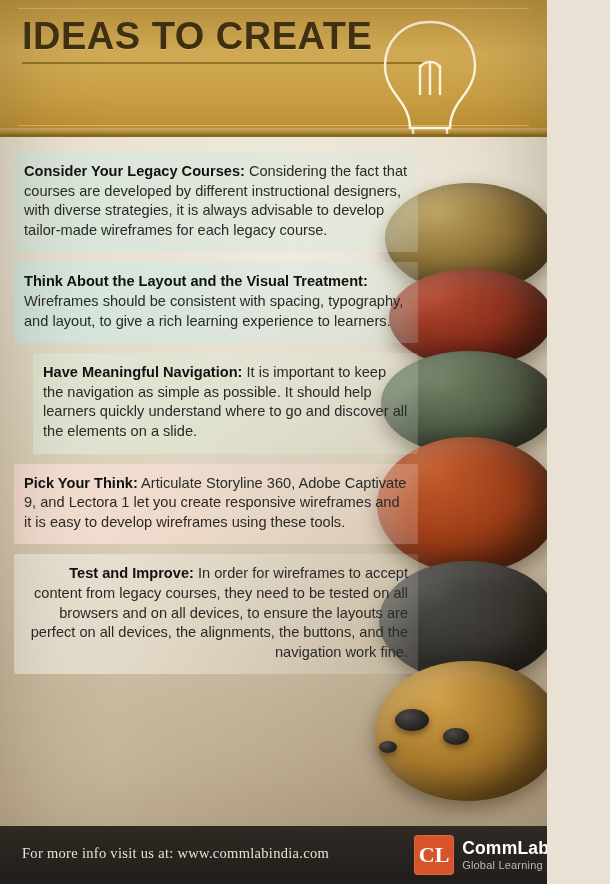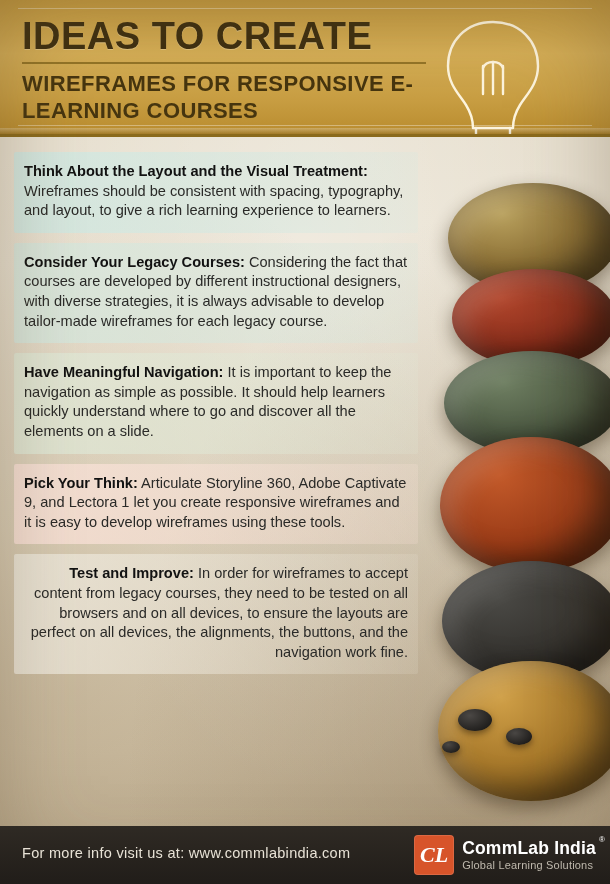--- a/index.html
+++ b/index.html
@@ -4,21 +4,21 @@
 <style>
   * { box-sizing: border-box; margin: 0; padding: 0; }
   body {
     width: 610px; height: 884px;
     font-family: "Liberation Sans", sans-serif;
     background: #e9e2d4;
     overflow: hidden;
   }
   .poster {
     position: relative;
-    width: 610px; height: 884px;
+    width: 547px; height: 884px;
     background: linear-gradient(to bottom, #e5ddcc 0%, #ebe4d5 30%, #e2d8c4 60%, #cdbfa6 85%, #b8a88c 100%);
     overflow: hidden;
   }
 
   
   .bg-sand {
     position: absolute; left: 0; top: 0; width: 100%; height: 100%;
     background:
       radial-gradient(ellipse at 78% 92%, rgba(120,95,60,0.32) 0%, rgba(120,95,60,0) 52%),
       radial-gradient(ellipse at 12% 78%, rgba(170,148,110,0.28) 0%, rgba(170,148,110,0) 55%),
@@ -108,42 +108,42 @@
     padding: 10px 10px 12px 10px;
     margin-bottom: 10px;
     border-radius: 2px;
   }
   .item p {
     font-size: 14.6px; line-height: 19.6px; color: #2a2a28;
   }
   .item b { color: #121212; font-weight: bold; }
   .i1 { background: linear-gradient(to right, rgba(214,231,221,0.85), rgba(214,231,221,0.25)); }
   .i2 { background: linear-gradient(to right, rgba(208,233,227,0.85), rgba(208,233,227,0.2)); }
-  .i3 { background: linear-gradient(to right, rgba(224,232,214,0.85), rgba(224,232,214,0.2)); }
+  .i3 { background: linear-gradient(to right, rgba(224,232,214,0.85), rgba(224,232,214,0.2)); margin-left: 19px; }
   .i4 { background: linear-gradient(to right, rgba(250,226,216,0.85), rgba(250,226,216,0.22)); }
   .i5 { background: linear-gradient(to right, rgba(239,234,222,0.8), rgba(239,234,222,0.15)); text-align: right; }
 
   
   .footer {
     position: absolute; left: 0; bottom: 0; width: 610px; height: 58px;
     background: linear-gradient(to bottom, #2f2a24 0%, #211d19 100%);
   }
   .footer-text {
     position: absolute; left: 22px; top: 19px;
-    color: #e8e2d6; font-size: 14.5px; letter-spacing: 0.3px;
+    color: #e8e2d6; font-size: 14.5px; letter-spacing: 0.3px; font-family: Liberation Serif, serif;
   }
   .brand {
     position: absolute; right: 14px; top: 8px; height: 42px;
     display: flex; align-items: center; gap: 8px;
   }
   .brand-mark {
     width: 40px; height: 40px; border-radius: 4px;
     background: #d7542a;
     color: #fff; font-family: "Liberation Serif", serif;
-    font-style: italic; font-size: 22px; font-weight: bold;
+    font-size: 22px; font-weight: bold;
     display: flex; align-items: center; justify-content: center;
     box-shadow: inset 0 0 0 1px rgba(255,255,255,0.12);
   }
   .brand-txt { line-height: 1.15; }
   .brand-name {
     color: #ffffff; font-size: 17.5px; font-weight: bold; letter-spacing: 0.2px;
     position: relative; display: inline-block;
   }
   .brand-reg {
     position: absolute; right: -9px; top: -3px; font-size: 8px; font-weight: normal;
@@ -157,21 +157,20 @@
 
   <div class="bg-sand"></div>
 
   <div class="header">
     <div class="hdr-rule"></div>
     <div class="hdr-rule b"></div>
 
     <div class="title-wrap">
       <div class="title-1">IDEAS TO CREATE</div>
       <div class="title-line"></div>
-      <div class="title-2">WIREFRAMES FOR RESPONSIVE E-LEARNING COURSES</div>
     </div>
 
     <div class="bulb">
       <svg width="130" height="190" viewBox="0 0 130 190" fill="none" stroke="#fdf4dd" stroke-width="2.4" stroke-linecap="round" stroke-linejoin="round">
         <path d="M65 12 C38 12 20 31 20 56 C20 74 31 84 38 95 C43 103 45 110 45 118 L85 118 C85 110 87 103 92 95 C99 84 110 74 110 56 C110 31 92 12 65 12 Z"></path>
         <path d="M48 118 L48 128 L82 128 L82 118"></path>
         <path d="M50 136 L80 136"></path>
         <path d="M53 144 L77 144"></path>
         <path d="M57 152 C57 157 62 160 65 160 C68 160 73 157 73 152"></path>
         <path d="M55 56 L55 84 M65 52 L65 84 M75 56 L75 84"></path>
@@ -187,26 +186,26 @@
     <div class="stone s4"></div>
     <div class="stone s5"></div>
     <div class="stone s6"></div>
     <div class="pebble p1"></div>
     <div class="pebble p2"></div>
     <div class="pebble p3"></div>
   </div>
 
   <div class="content">
 
+    <div class="item i1">
+      <p><b>Consider Your Legacy Courses:</b><span> Considering the fact that courses are developed by different instructional designers, with diverse strategies, it is always advisable to develop tailor-made wireframes for each legacy course.</span></p>
+    </div>
+
     <div class="item i2">
       <p><b>Think About the Layout and the Visual Treatment:</b><span> Wireframes should be consistent with spacing, typography, and layout, to give a rich learning experience to learners.</span></p>
-    </div>
-
-    <div class="item i1">
-      <p><b>Consider Your Legacy Courses:</b><span> Considering the fact that courses are developed by different instructional designers, with diverse strategies, it is always advisable to develop tailor-made wireframes for each legacy course.</span></p>
     </div>
 
     <div class="item i3">
       <p><b>Have Meaningful Navigation:</b><span> It is important to keep the navigation as simple as possible. It should help learners quickly understand where to go and discover all the elements on a slide.</span></p>
     </div>
 
     <div class="item i4">
       <p><b>Pick Your Think:</b><span> Articulate Storyline 360, Adobe Captivate 9, and Lectora 1 let you create responsive wireframes and it is easy to develop wireframes using these tools.</span></p>
     </div>
 

